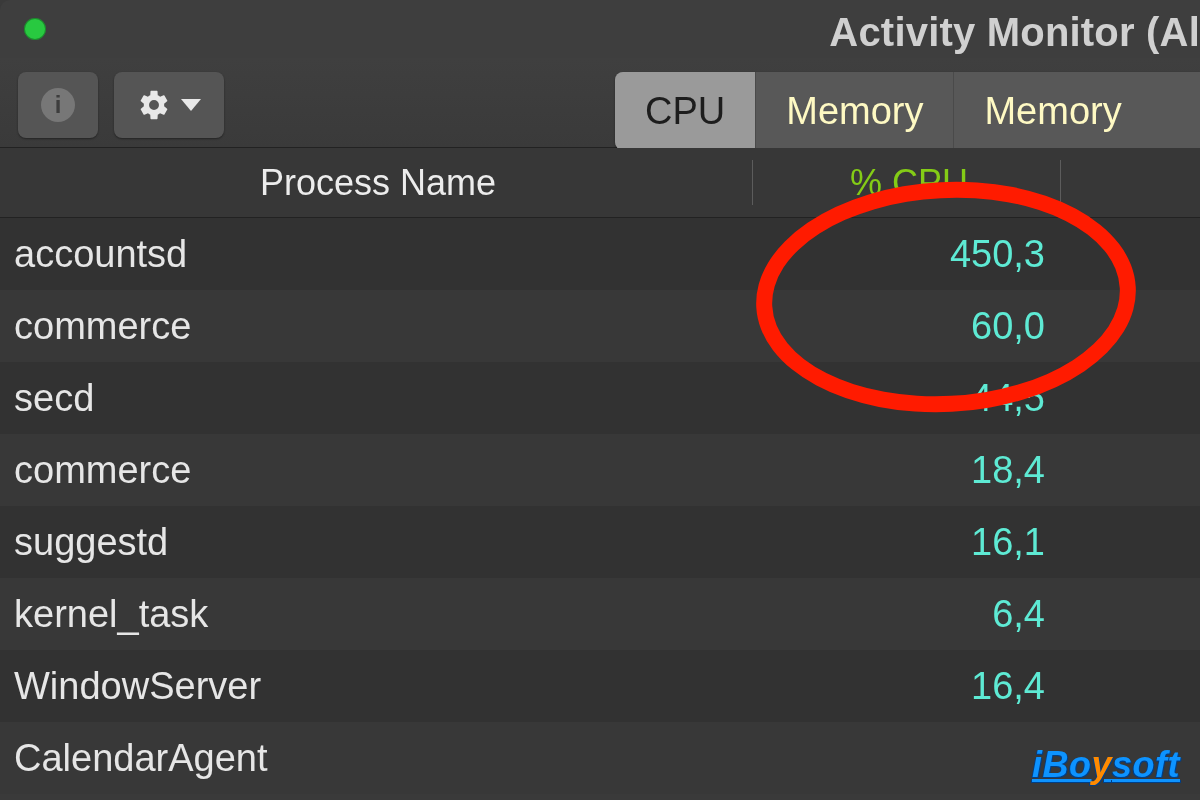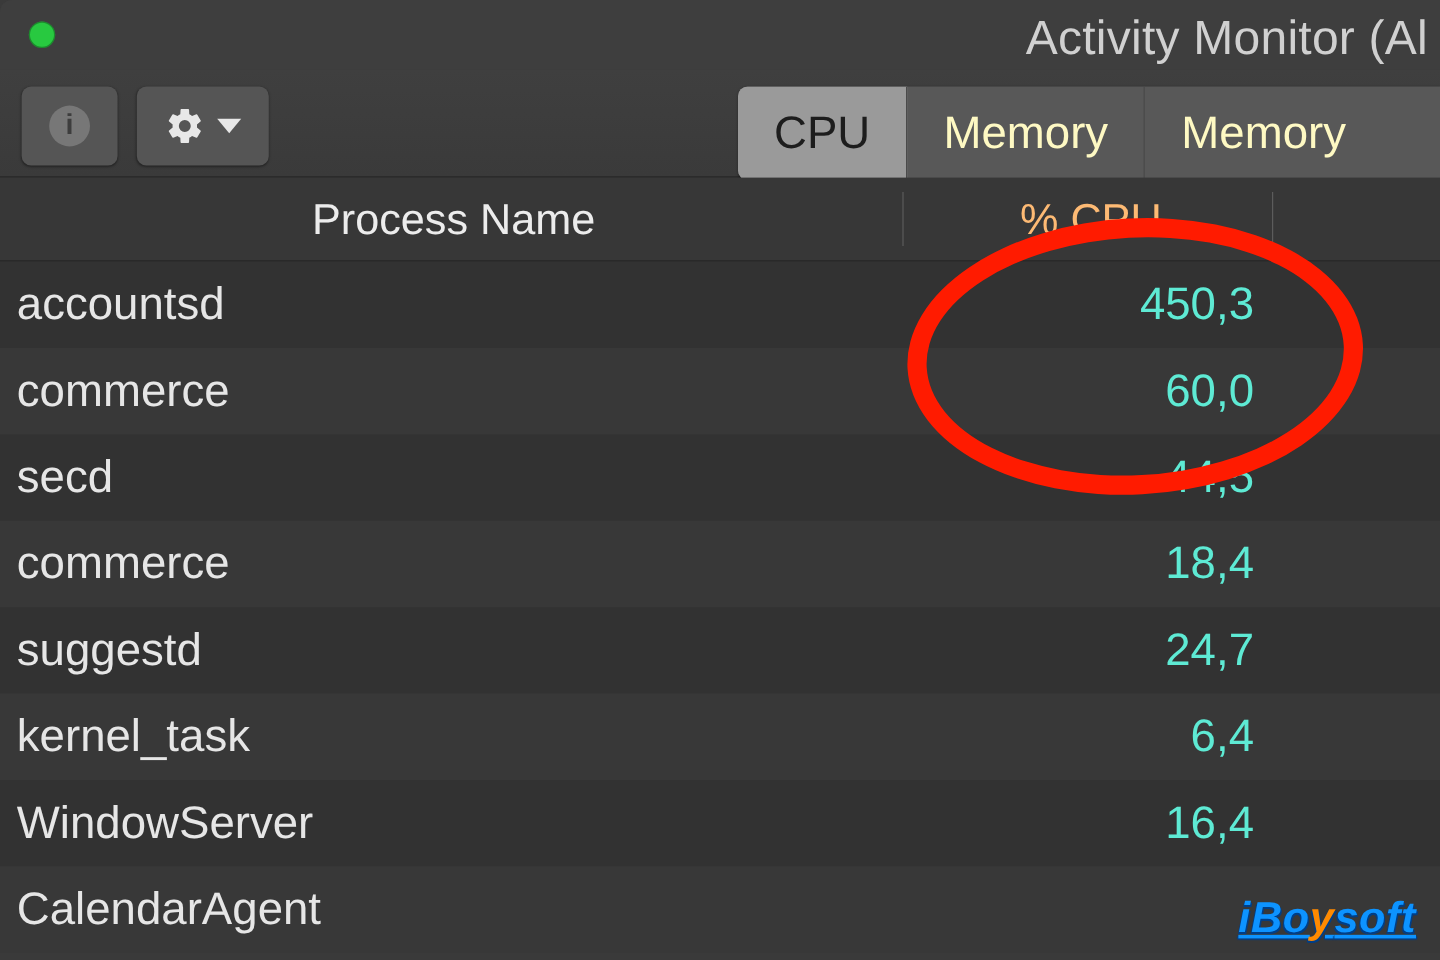--- a/index.html
+++ b/index.html
@@ -1,38 +1,38 @@
 <!DOCTYPE html>
 <html><head>
 <meta charset="utf-8">
 <style>
   * { margin:0; padding:0; box-sizing:border-box; }
   html,body { width:1200px; height:800px; overflow:hidden; font-family:-apple-system,"Helvetica Neue",Helvetica,Arial,sans-serif; background:#000; }
   .window { width:1200px; height:800px; background:#3a3a3a; position:relative; color:#e8e8e8; }
   
   .titlebar { height:58px; background:#3e3e3e; position:relative; border-top-left-radius:10px; }
   .traffic-green { position:absolute; left:24px; top:18px; width:22px; height:22px; border-radius:50%; background:#28c940; box-shadow:0 0 0 1px rgba(0,0,0,.3) inset; }
-  .title { position:absolute; right:0; top:10px; color:#d0d0d0; font-size:40px; font-weight:400; letter-spacing:.2px; white-space:nowrap; padding-right:10px; }
+  .title { position:absolute; right:0; top:10px; color:#d0d0d0; font-size:40px; font-weight:700; letter-spacing:.2px; white-space:nowrap; padding-right:0; }
   
   .toolbar { height:90px; background:linear-gradient(#3f3f3f,#3a3a3a); border-bottom:1px solid #222; position:relative; }
   .toolbtn { position:absolute; top:14px; height:66px; background:#555; border-radius:8px; display:flex; align-items:center; justify-content:center; gap:8px; box-shadow:0 1px 2px rgba(0,0,0,.4); }
   .info-btn { left:18px; width:80px; }
   .info-circle { width:34px; height:34px; border-radius:50%; background:#777; color:#3d3d3d; font-size:24px; font-weight:700; display:flex; align-items:center; justify-content:center; }
   .gear-btn { left:114px; width:110px; }
   .gear-btn svg { fill:#e8e8e8; }
   .chev { width:0; height:0; border-left:10px solid transparent; border-right:10px solid transparent; border-top:12px solid #e8e8e8; margin-left:2px; }
   
   .seg { position:absolute; top:14px; left:615px; right:0; height:78px; display:flex; border-radius:8px 0 0 8px; overflow:hidden; background:#585858; box-shadow:0 1px 2px rgba(0,0,0,.4); }
   .seg-item { flex:0 0 auto; padding:0 30px; display:flex; align-items:center; justify-content:center; font-size:38px; color:#fef9c3; cursor:default; border-right:1px solid #4a4a4a; }
   .seg-item.active { background:#9a9a9a; color:#1d1d1d; }
   .seg-item:last-child { border-right:none; }
   
   .theader { height:70px; background:#373737; border-bottom:1px solid #222; position:relative; display:flex; align-items:center; font-size:36px;padding-left:34px; }
   .col-name { position:absolute; left:260px; color:#ececec; }
-  .col-cpu  { position:absolute; left:850px; color:#fdba74; }
+  .col-cpu  { position:absolute; left:850px; color:#84cc16; }
   .header-sep1 { position:absolute; left:752px; top:12px; bottom:12px; width:1px; background:#5c5c5c; }
   .header-sep2 { position:absolute; left:1060px; top:12px; bottom:12px; width:1px; background:#5c5c5c; }
   
   .rows { }
   .row { height:72px; display:flex; align-items:center; position:relative; font-size:38px; }
   .row:nth-child(odd){ background:#323232; }
   .row:nth-child(even){ background:#383838; }
   .pname { padding-left:14px; color:#e6e6e6; font-weight:400; }
   .pcpu  { position:absolute; right:155px; color:#5eead4; }
   
@@ -89,21 +89,21 @@
     <div class="row">
       <span class="pname">secd</span>
       <span class="pcpu">44,5</span>
     </div>
     <div class="row">
       <span class="pname">commerce</span>
       <span class="pcpu">18,4</span>
     </div>
     <div class="row">
       <span class="pname">suggestd</span>
-      <span class="pcpu">24,7</span>
+      <span class="pcpu">16,1</span>
     </div>
     <div class="row">
       <span class="pname">kernel_task</span>
       <span class="pcpu">6,4</span>
     </div>
     <div class="row">
       <span class="pname">WindowServer</span>
       <span class="pcpu">16,4</span>
     </div>
     <div class="row">

